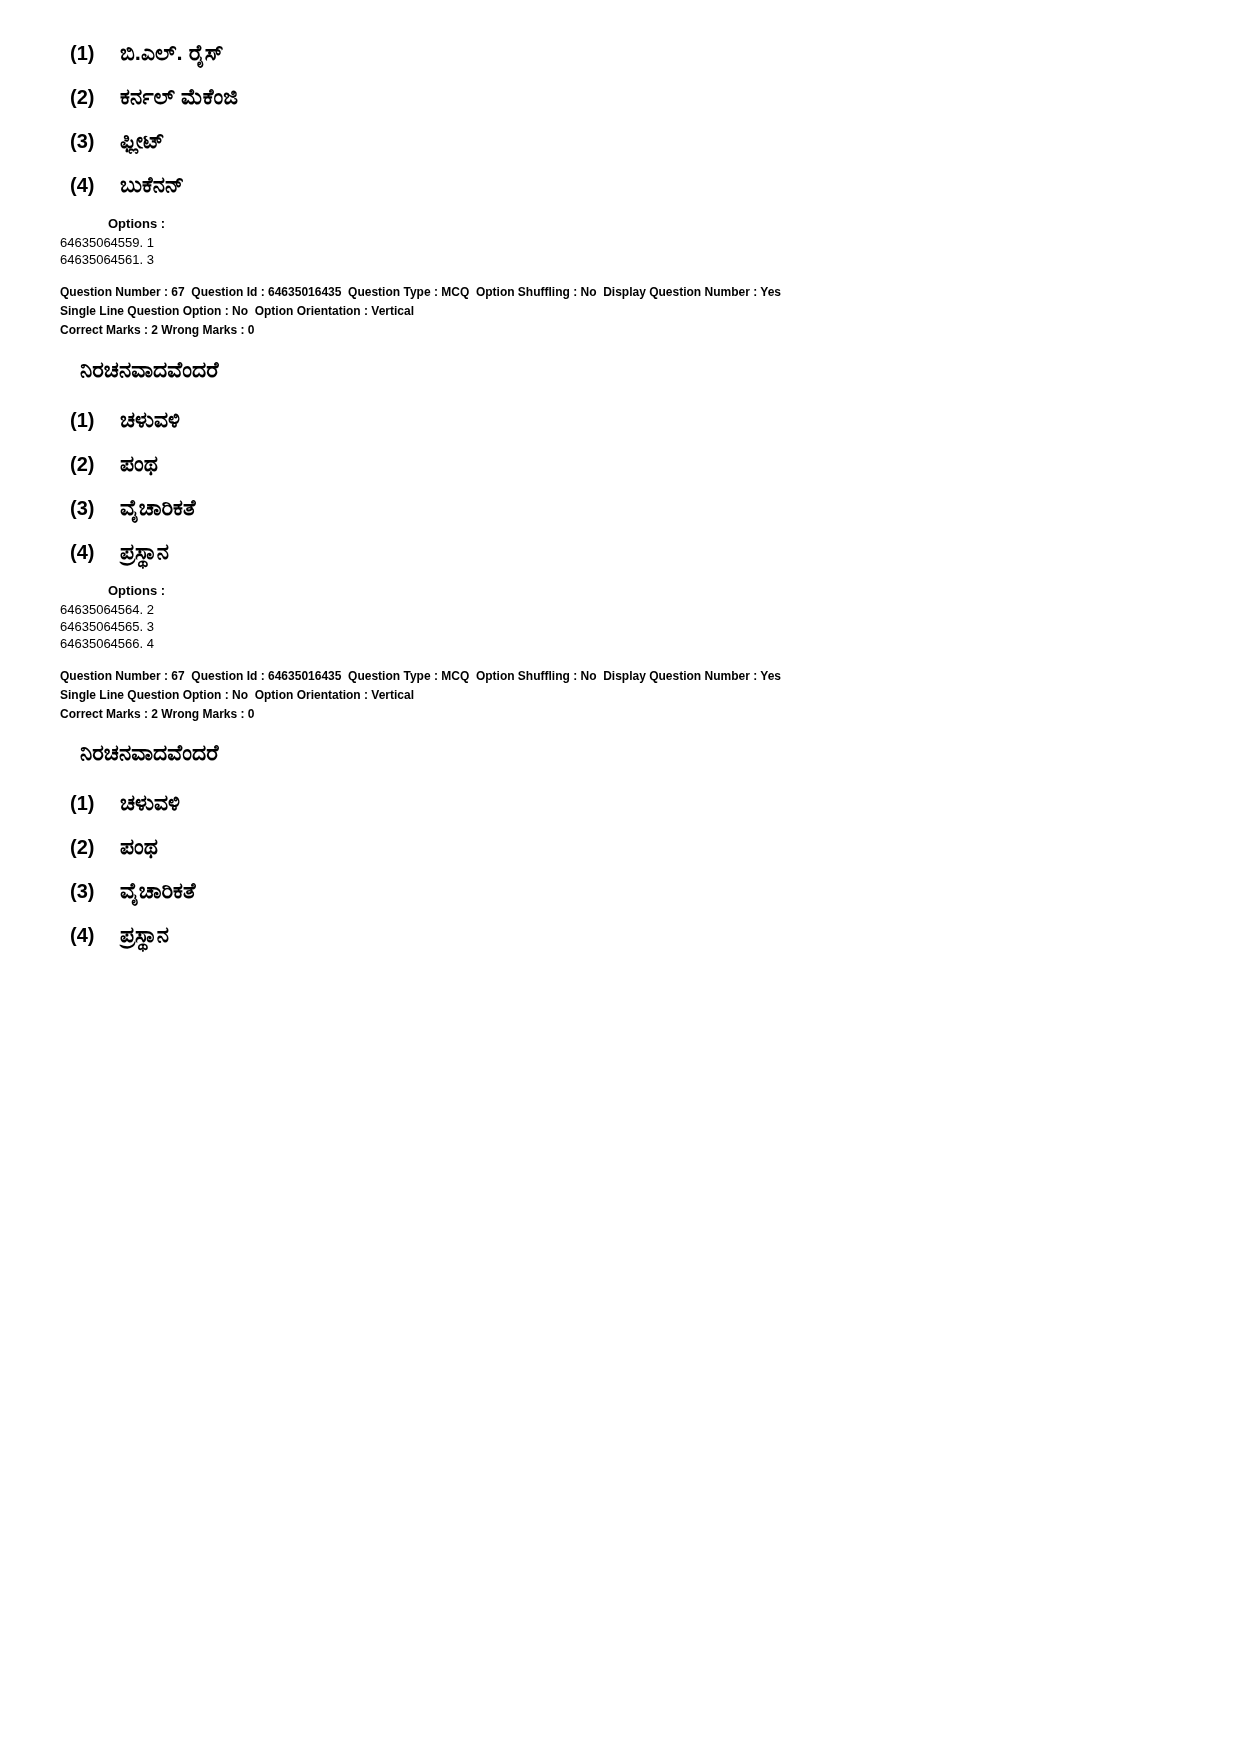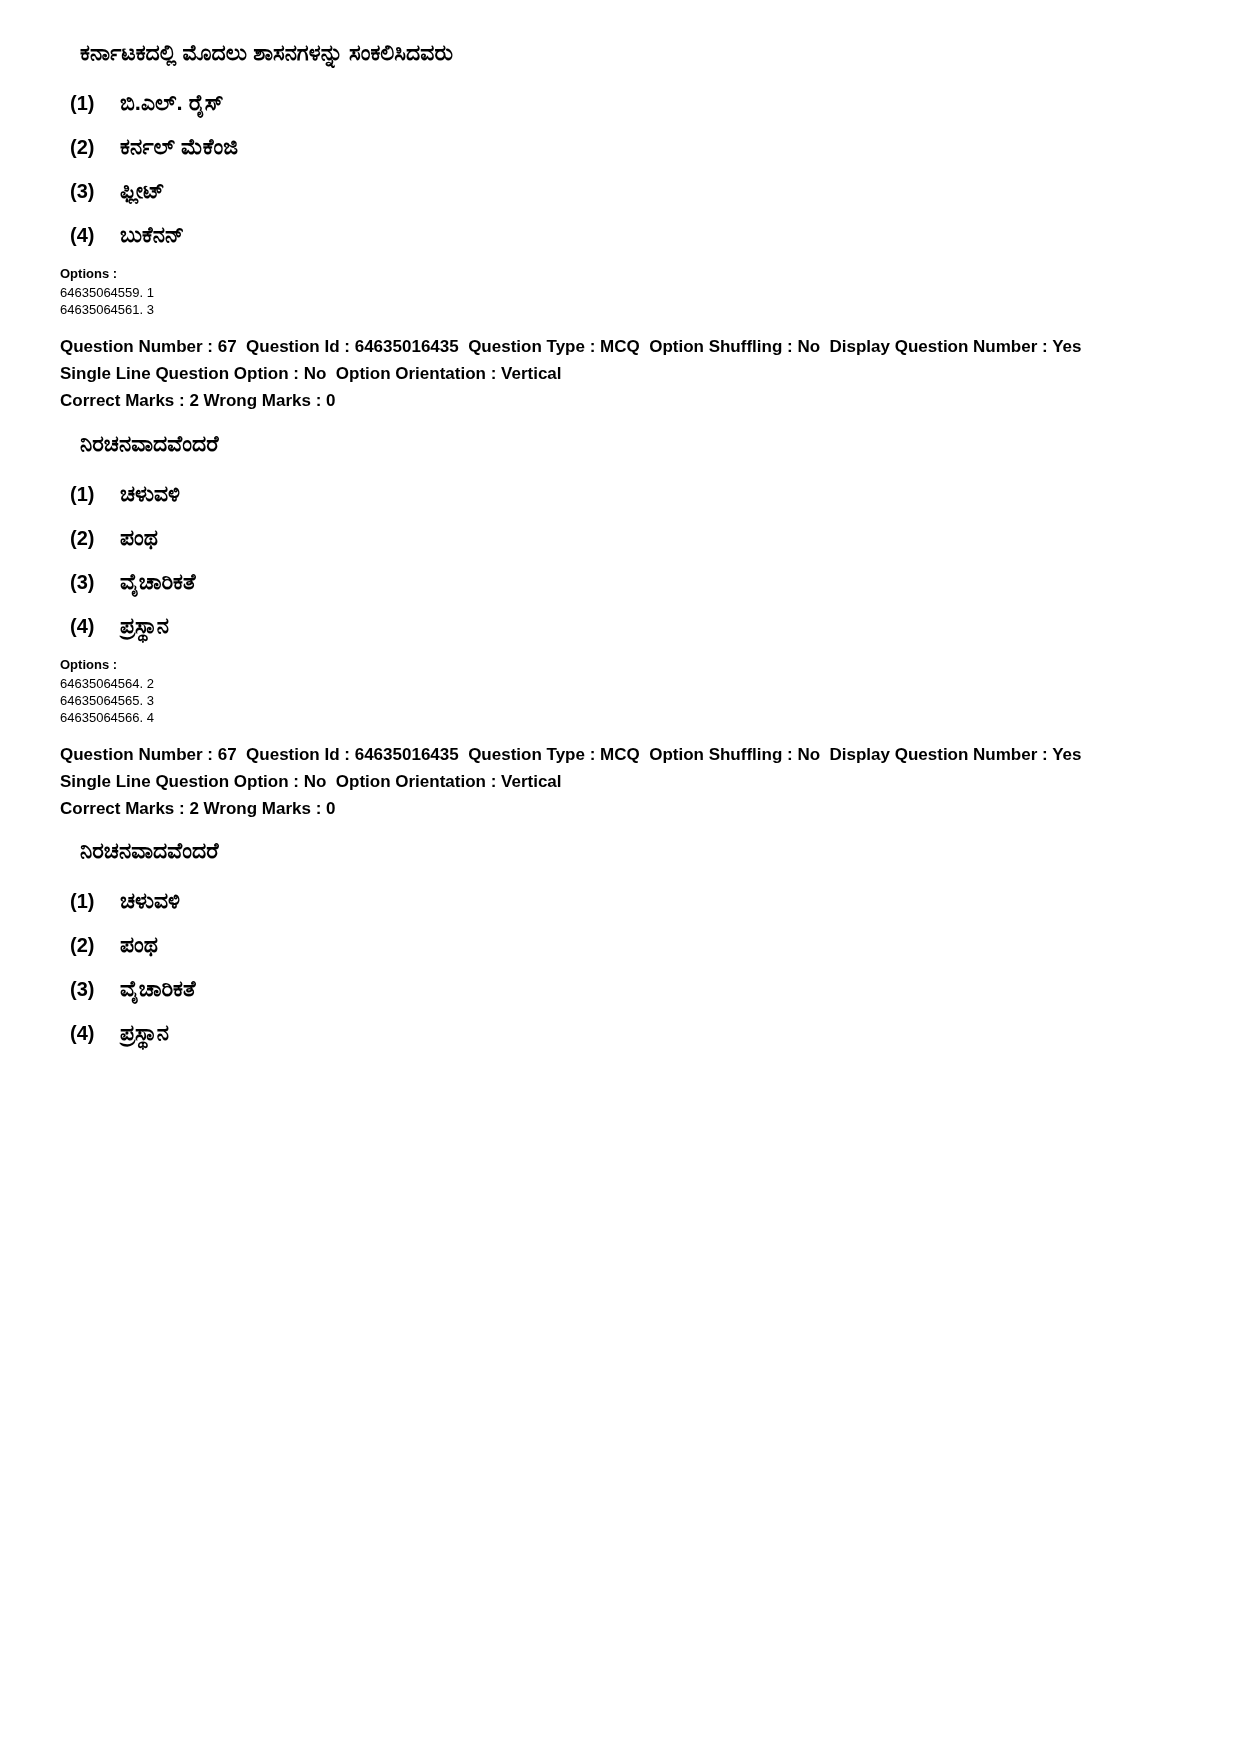--- a/index.html
+++ b/index.html
@@ -38,38 +38,38 @@
       font-weight: bold;
     }
     .options-section {
       margin-top: 18px;
       margin-bottom: 6px;
     }
     .options-label {
       font-size: 13px;
       font-weight: bold;
       margin-bottom: 4px;
+      margin-left: 48px;
     }
     .option-code {
       font-size: 13px;
       margin-bottom: 2px;
     }
     .meta-info {
-      font-size: 17px;
+      font-size: 12px;
       font-weight: bold;
       margin-top: 16px;
       margin-bottom: 16px;
       line-height: 1.6;
     }
   </style>
 </head>
 <body>
 
 <div>
-  <div class="question-title">ಕರ್ನಾಟಕದಲ್ಲಿ ಮೊದಲು ಶಾಸನಗಳನ್ನು ಸಂಕಲಿಸಿದವರು</div>
 
   <div class="option-row">
     <span class="option-num">(1)</span>
     <span class="option-text">ಬಿ.ಎಲ್. ರೈಸ್</span>
   </div>
   <div class="option-row">
     <span class="option-num">(2)</span>
     <span class="option-text">ಕರ್ನಲ್ ಮೆಕೆಂಜಿ</span>
   </div>
   <div class="option-row">

